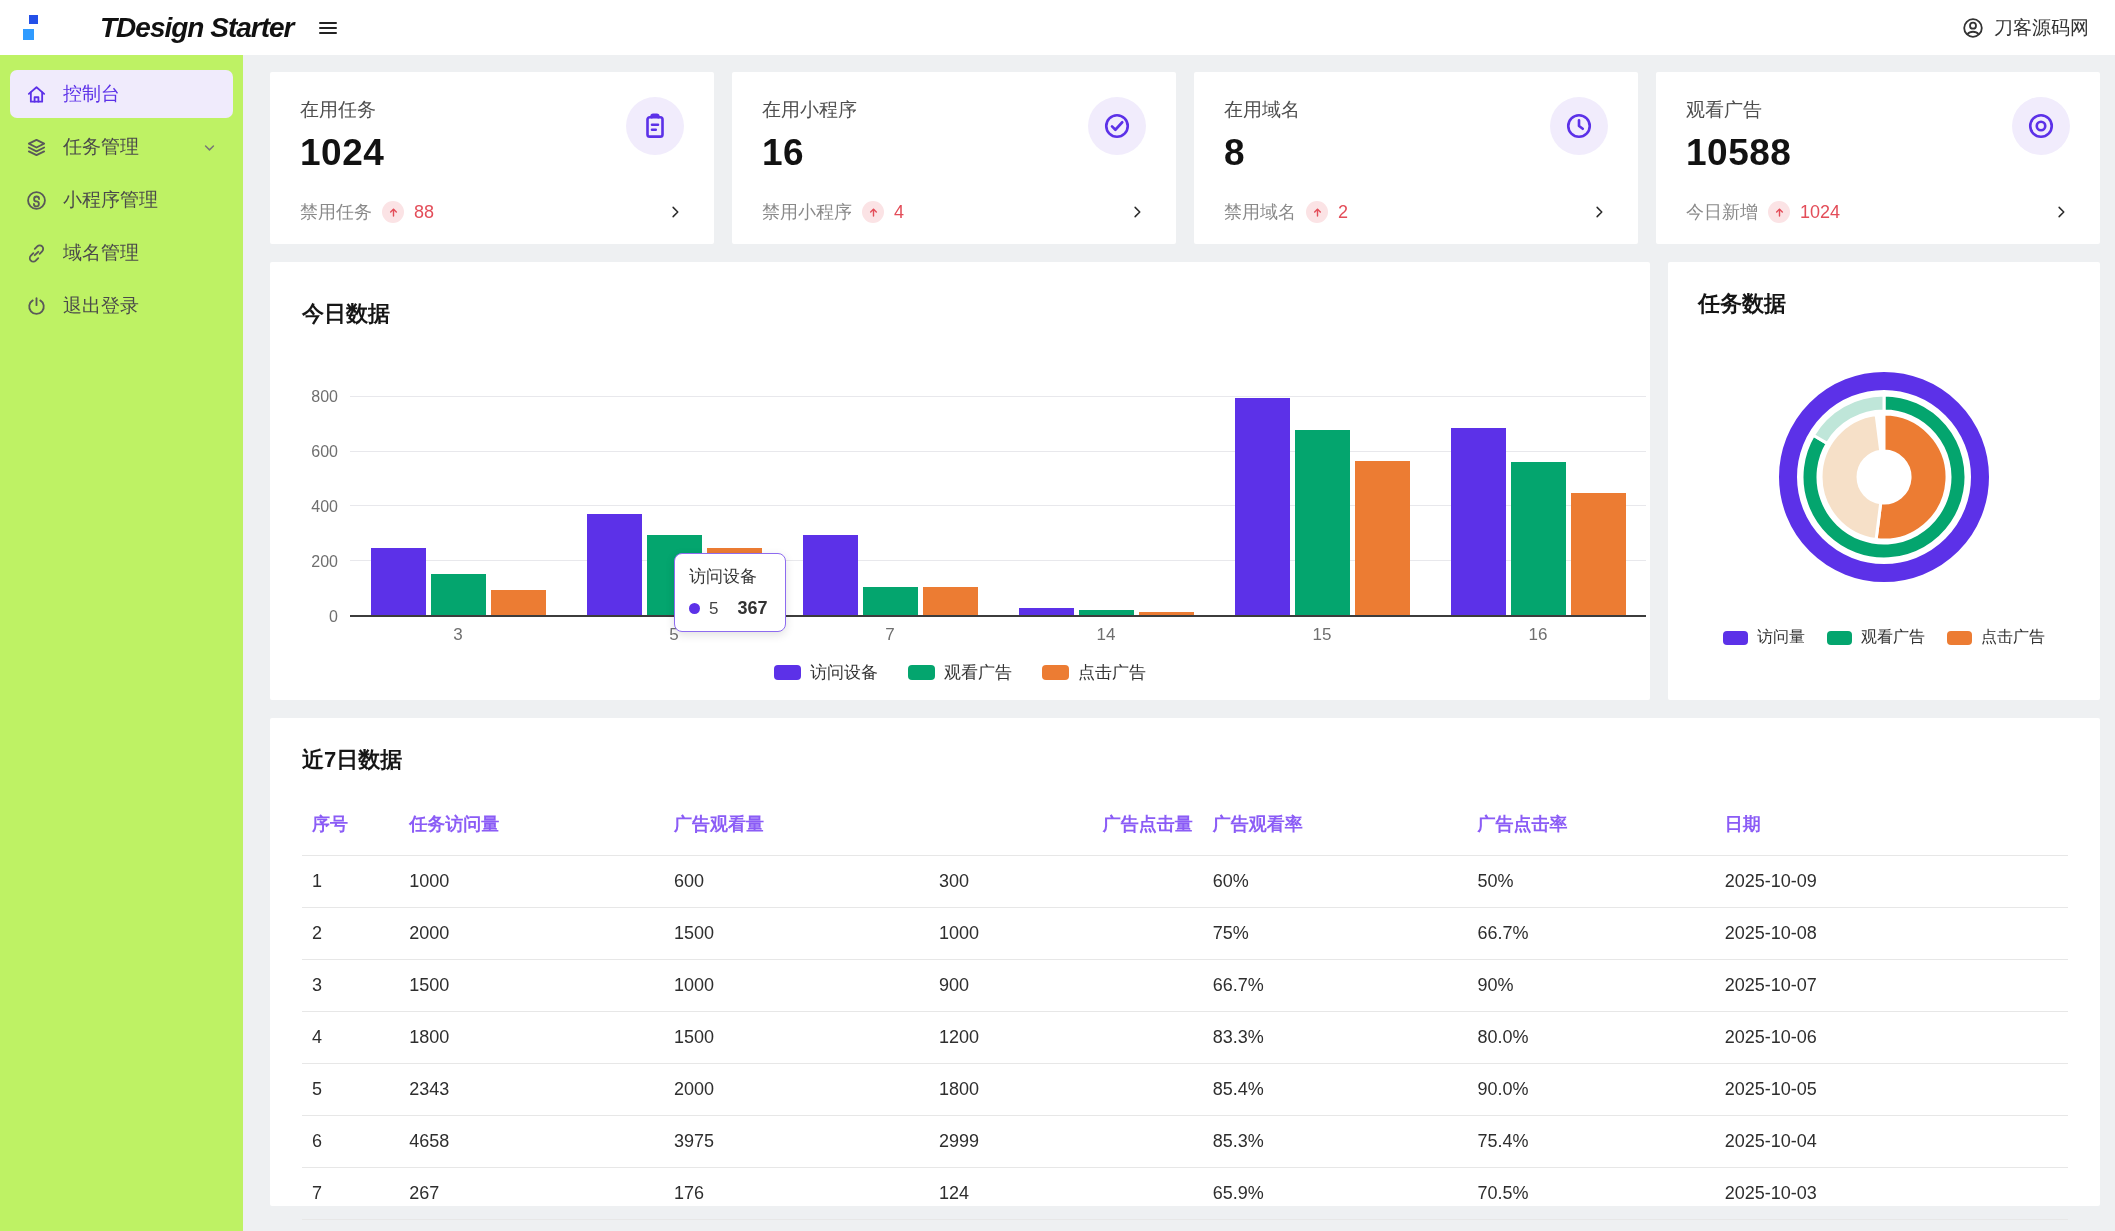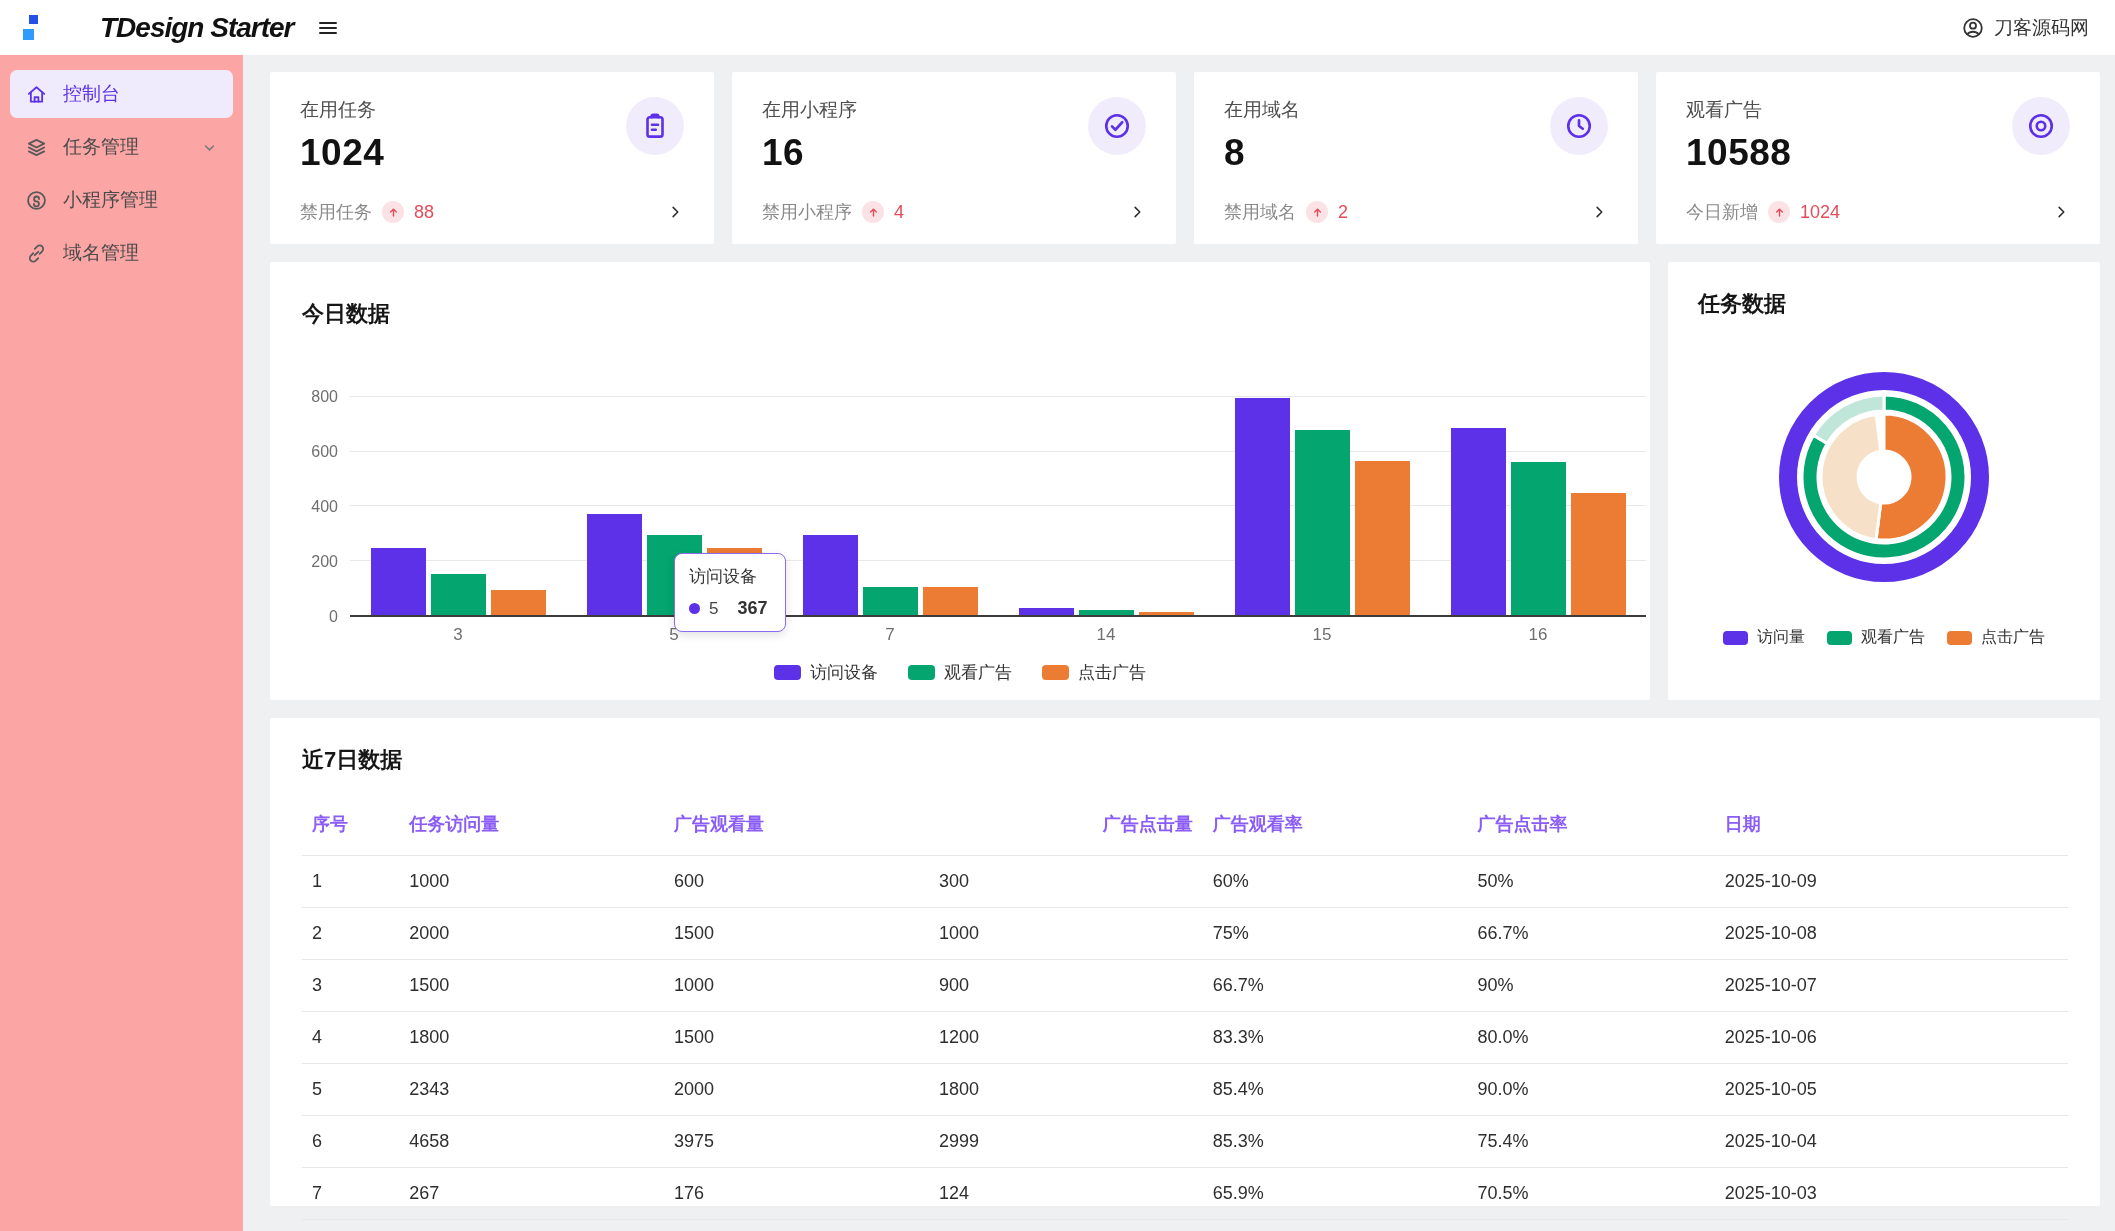--- a/index.html
+++ b/index.html
@@ -12,21 +12,21 @@
   .topbar-left { display:flex; align-items:center; gap:22px; }
   .logo-wrap { display:flex; align-items:center; gap:14px; cursor:pointer; }
   .logo-mark { position:relative; width:22px; height:32px; }
   .logo-sq1 { position:absolute; top:3px; left:9px; width:9px; height:9px; }
   .logo-sq2 { position:absolute; top:17px; left:3px; width:11px; height:11px; }
   .logo-text { font-size:28px; font-weight:800; font-style:italic; letter-spacing:-1px; color:#111;margin-left:44px; }
   .icon-btn { border:none; background:transparent; cursor:pointer; display:flex; align-items:center; color:#222; }
   .topbar-right { display:flex; align-items:center; gap:9px; color:#333; font-size:19px; cursor:pointer; }
 
   
-  .sidebar { position:absolute; top:55px; left:0; bottom:0; width:243px; background:#fca5a5; padding-top:10px; }
+  .sidebar { position:absolute; top:55px; left:0; bottom:0; width:243px; background:#bef264; padding-top:10px; }
   .side-item { display:flex; align-items:center; gap:15px; height:48px; margin:5px 10px; padding:0 15px; border-radius:7px; font-size:19px; color:#4a4a4a; cursor:pointer; position:relative; }
   .side-item .s-icon { display:flex; color:#595959; }
   .side-item.active { background:#f0ebfc; color:var(--brand); }
   .side-item.active .s-icon { color:var(--brand); }
   .side-item .chev { position:absolute; right:14px; color:#777; display:flex; }
 
   
   .content { position:absolute; top:55px; left:243px; right:0; bottom:0; padding:17px 15px 0 27px; overflow:hidden; }
   .card { background:#fff; border-radius:2px; }
 
@@ -152,20 +152,29 @@
       </div>
       <div class="side-item">
         <span class="s-icon">
           <svg width="23" height="23" viewBox="0 0 24 24" fill="none" stroke="currentColor" stroke-width="1.9" stroke-linecap="round" stroke-linejoin="round">
             <path d="M10.2 13.8l3.6-3.6"></path>
             <path d="M8.7 11.7l-2.6 2.6a3.6 3.6 0 0 0 5.1 5.1l2.6-2.6"></path>
             <path d="M15.3 12.3l2.6-2.6a3.6 3.6 0 0 0-5.1-5.1L10.2 7.2"></path>
           </svg>
         </span>
         <span>域名管理</span>
+      </div>
+      <div class="side-item">
+        <span class="s-icon">
+          <svg width="23" height="23" viewBox="0 0 24 24" fill="none" stroke="currentColor" stroke-width="1.9" stroke-linecap="round" stroke-linejoin="round">
+            <path d="M8.1 5.6a7.6 7.6 0 1 0 7.8 0"></path>
+            <path d="M12 3.4v7.2"></path>
+          </svg>
+        </span>
+        <span>退出登录</span>
       </div>
     </nav>
 
   <main class="content">
 
     <section class="stat-row" id="stat-row">
         <div class="card stat-card">
           <div class="stat-top">
        <div>
          <div class="stat-label">在用任务</div>

